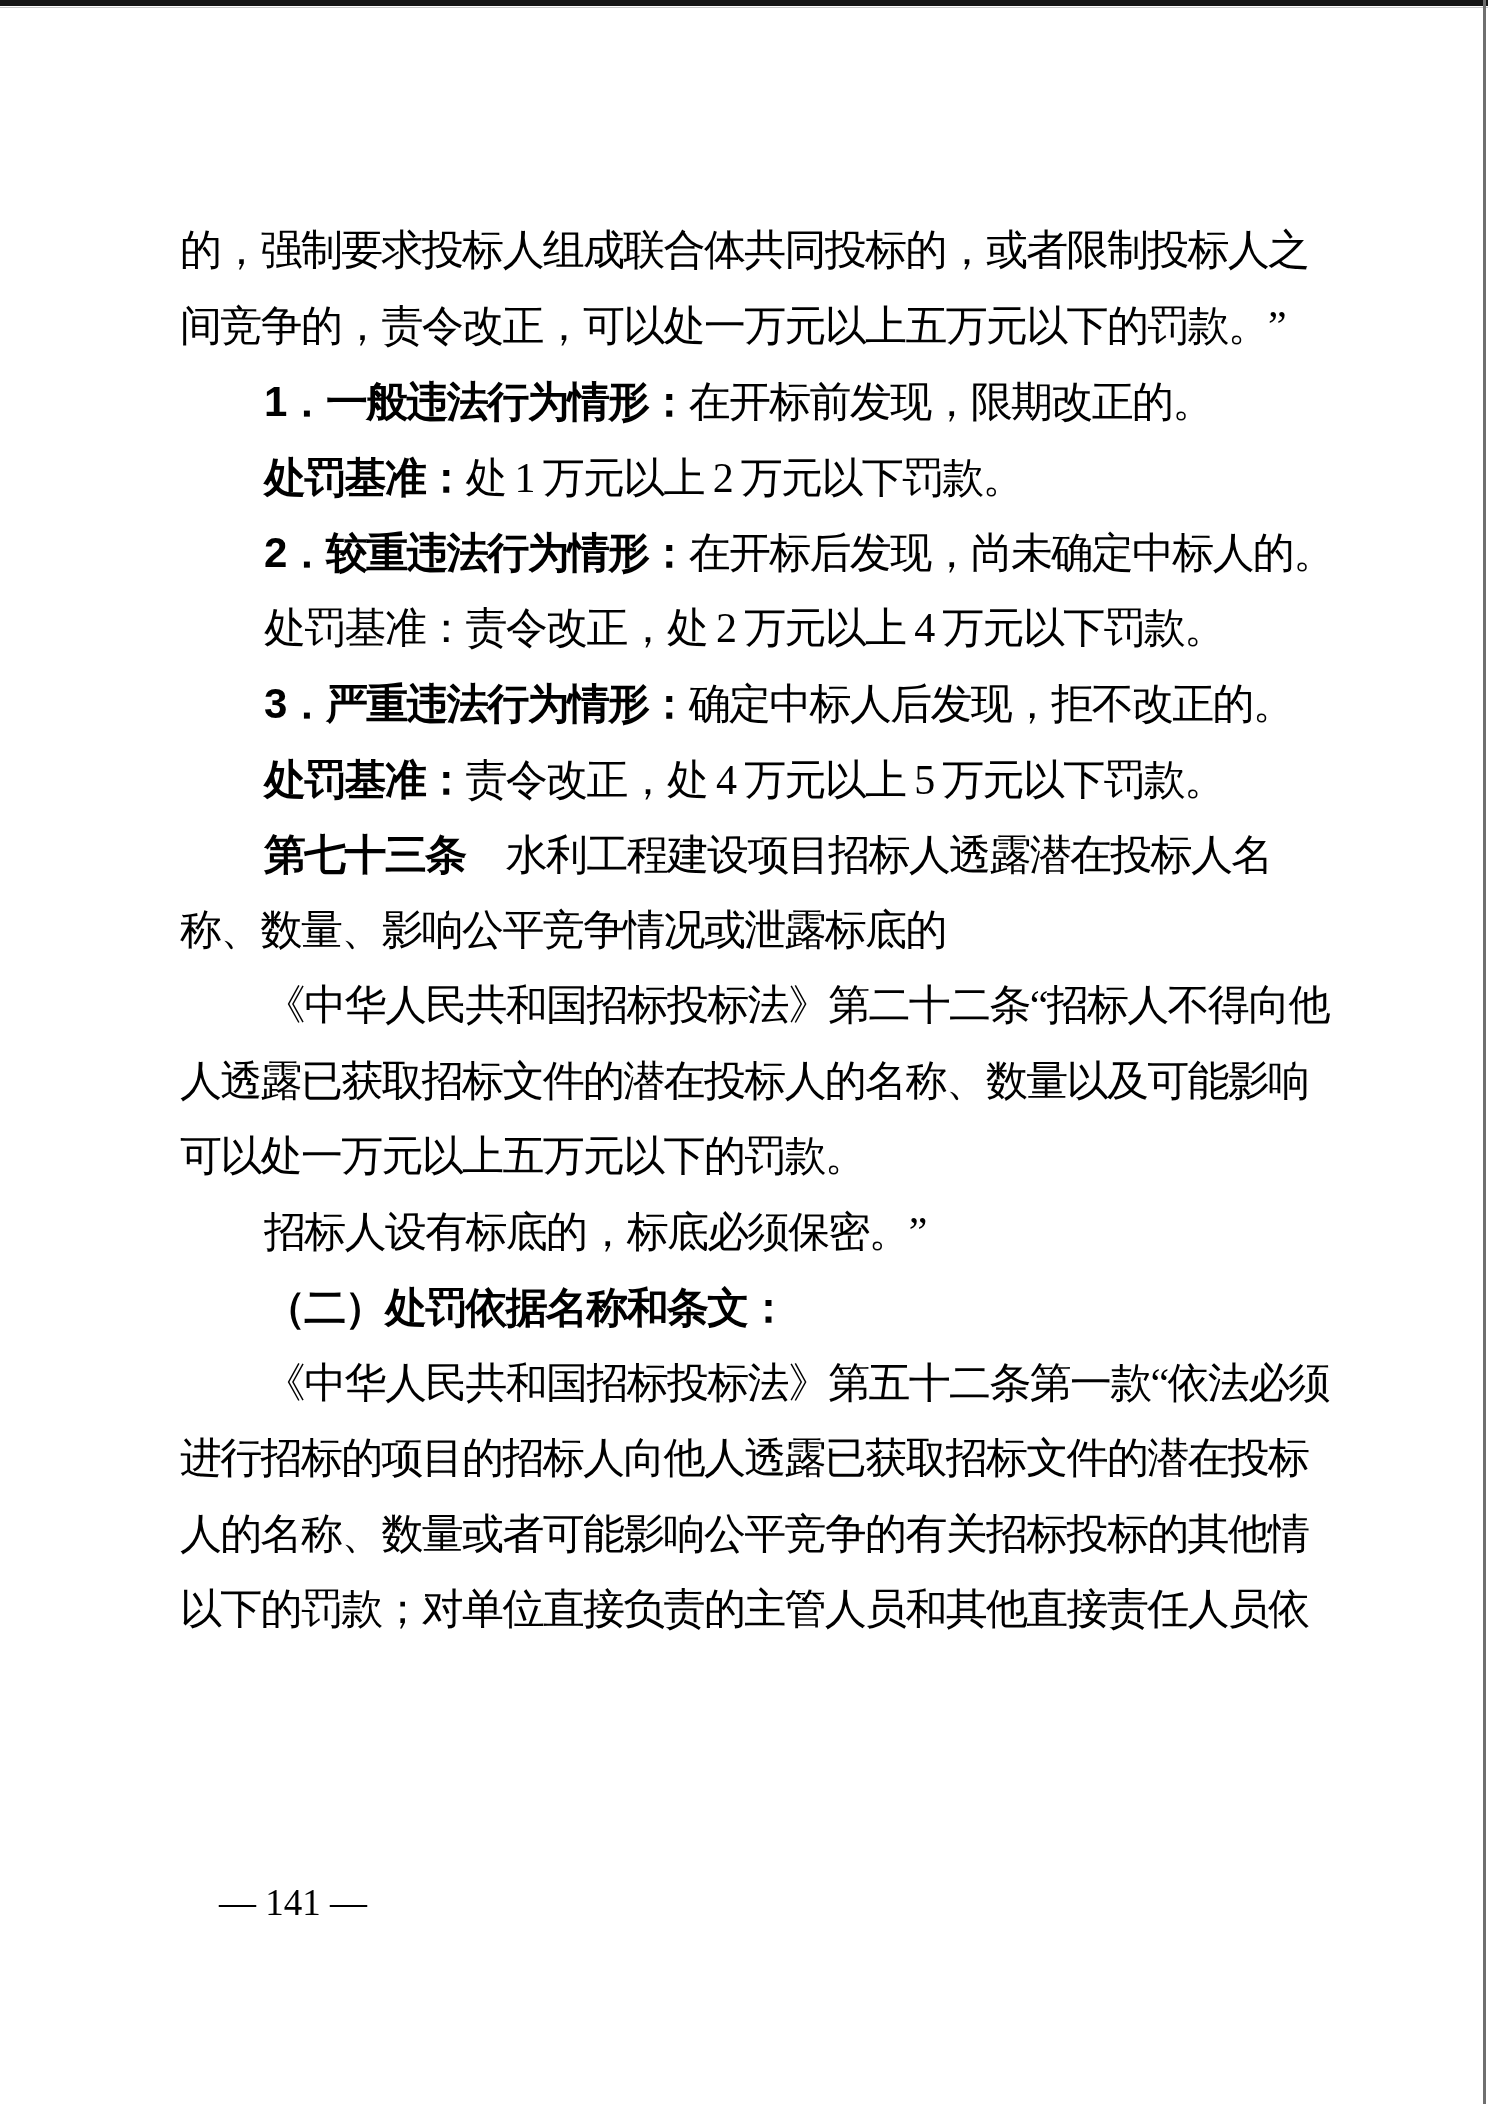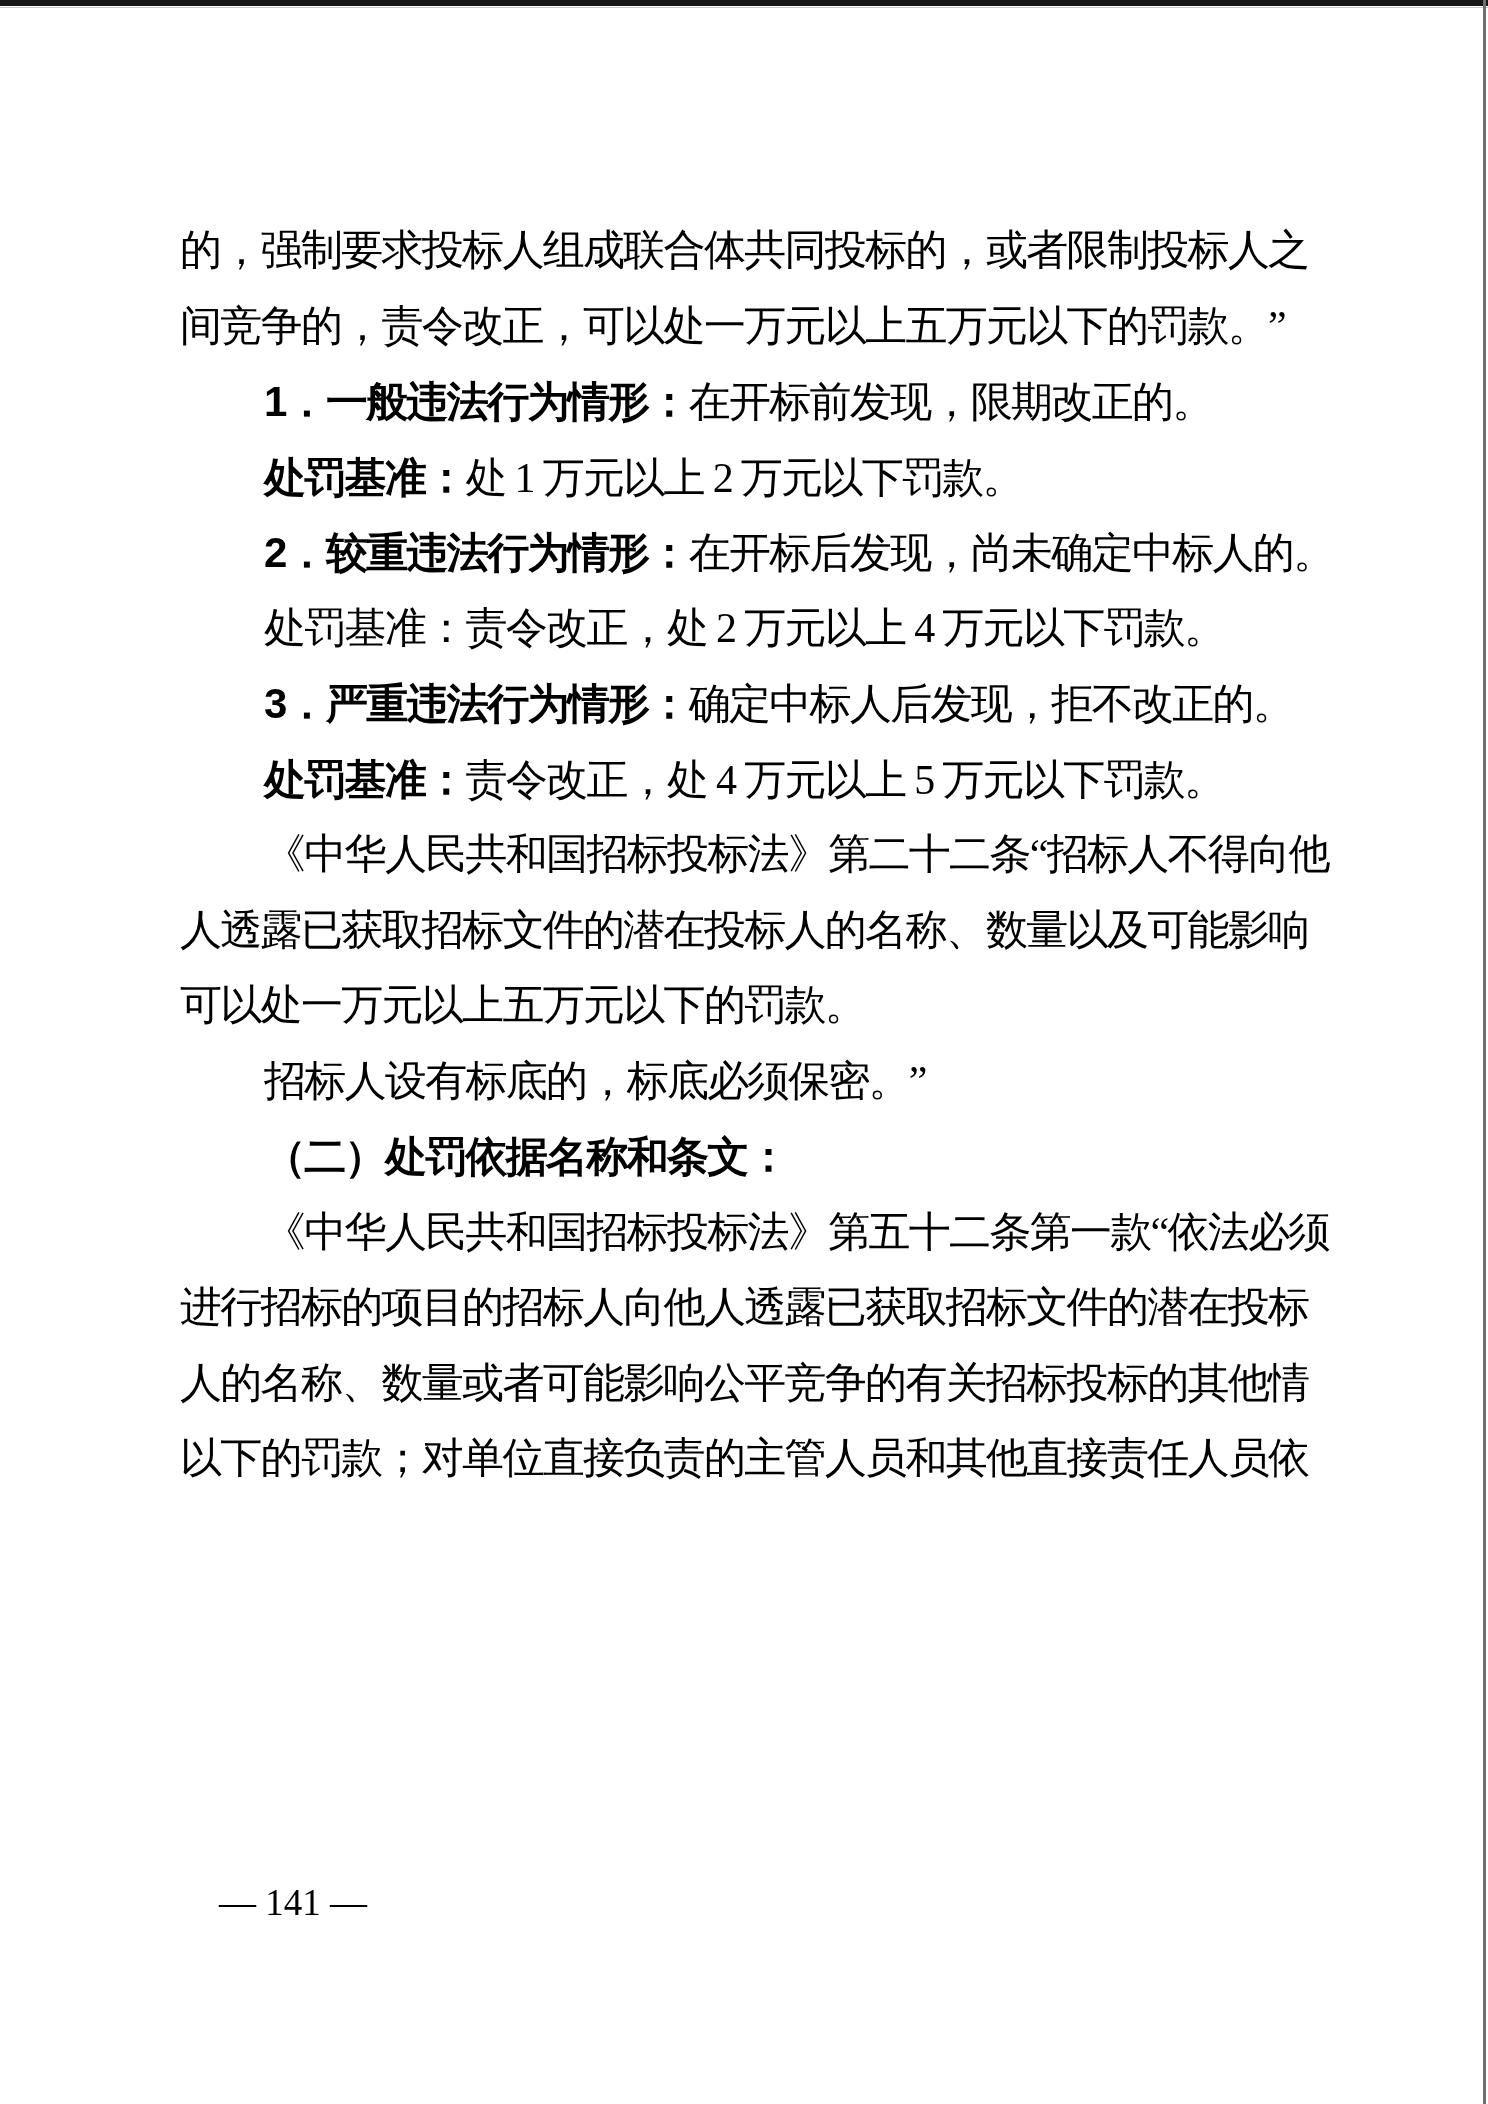--- a/index.html
+++ b/index.html
@@ -51,20 +51,22 @@
 
   <div class="text-block">
       <div class="line"><span class="run">的，强制要求投标人组成联合体共同投标的，或者限制投标人之</span></div>
       <div class="line"><span class="run">间竞争的，责令改正，可以处一万元以上五万元以下的罚款。”</span></div>
       <div class="line indent"><span class="run b">1．一般违法行为情形：</span><span class="run">在开标前发现，限期改正的。</span></div>
       <div class="line indent"><span class="run b">处罚基准：</span><span class="run">处 1 万元以上 2 万元以下罚款。</span></div>
       <div class="line indent"><span class="run b">2．较重违法行为情形：</span><span class="run">在开标后发现，尚未确定中标人的。</span></div>
       <div class="line indent"><span class="run">处罚基准：责令改正，处 2 万元以上 4 万元以下罚款。</span></div>
       <div class="line indent"><span class="run b">3．严重违法行为情形：</span><span class="run">确定中标人后发现，拒不改正的。</span></div>
       <div class="line indent"><span class="run b">处罚基准：</span><span class="run">责令改正，处 4 万元以上 5 万元以下罚款。</span></div>
+      <div class="line indent"><span class="run b">第七十三条</span><span class="run">　水利工程建设项目招标人透露潜在投标人名</span></div>
+      <div class="line"><span class="run">称、数量、影响公平竞争情况或泄露标底的</span></div>
       <div class="line indent"><span class="run">《中华人民共和国招标投标法》第二十二条“招标人不得向他</span></div>
       <div class="line"><span class="run">人透露已获取招标文件的潜在投标人的名称、数量以及可能影响</span></div>
       <div class="line"><span class="run">可以处一万元以上五万元以下的罚款。</span></div>
       <div class="line indent"><span class="run">招标人设有标底的，标底必须保密。”</span></div>
       <div class="line indent"><span class="run b">（二）处罚依据名称和条文：</span></div>
       <div class="line indent"><span class="run">《中华人民共和国招标投标法》第五十二条第一款“依法必须</span></div>
       <div class="line"><span class="run">进行招标的项目的招标人向他人透露已获取招标文件的潜在投标</span></div>
       <div class="line"><span class="run">人的名称、数量或者可能影响公平竞争的有关招标投标的其他情</span></div>
       <div class="line"><span class="run">以下的罚款；对单位直接负责的主管人员和其他直接责任人员依</span></div>
     </div>

